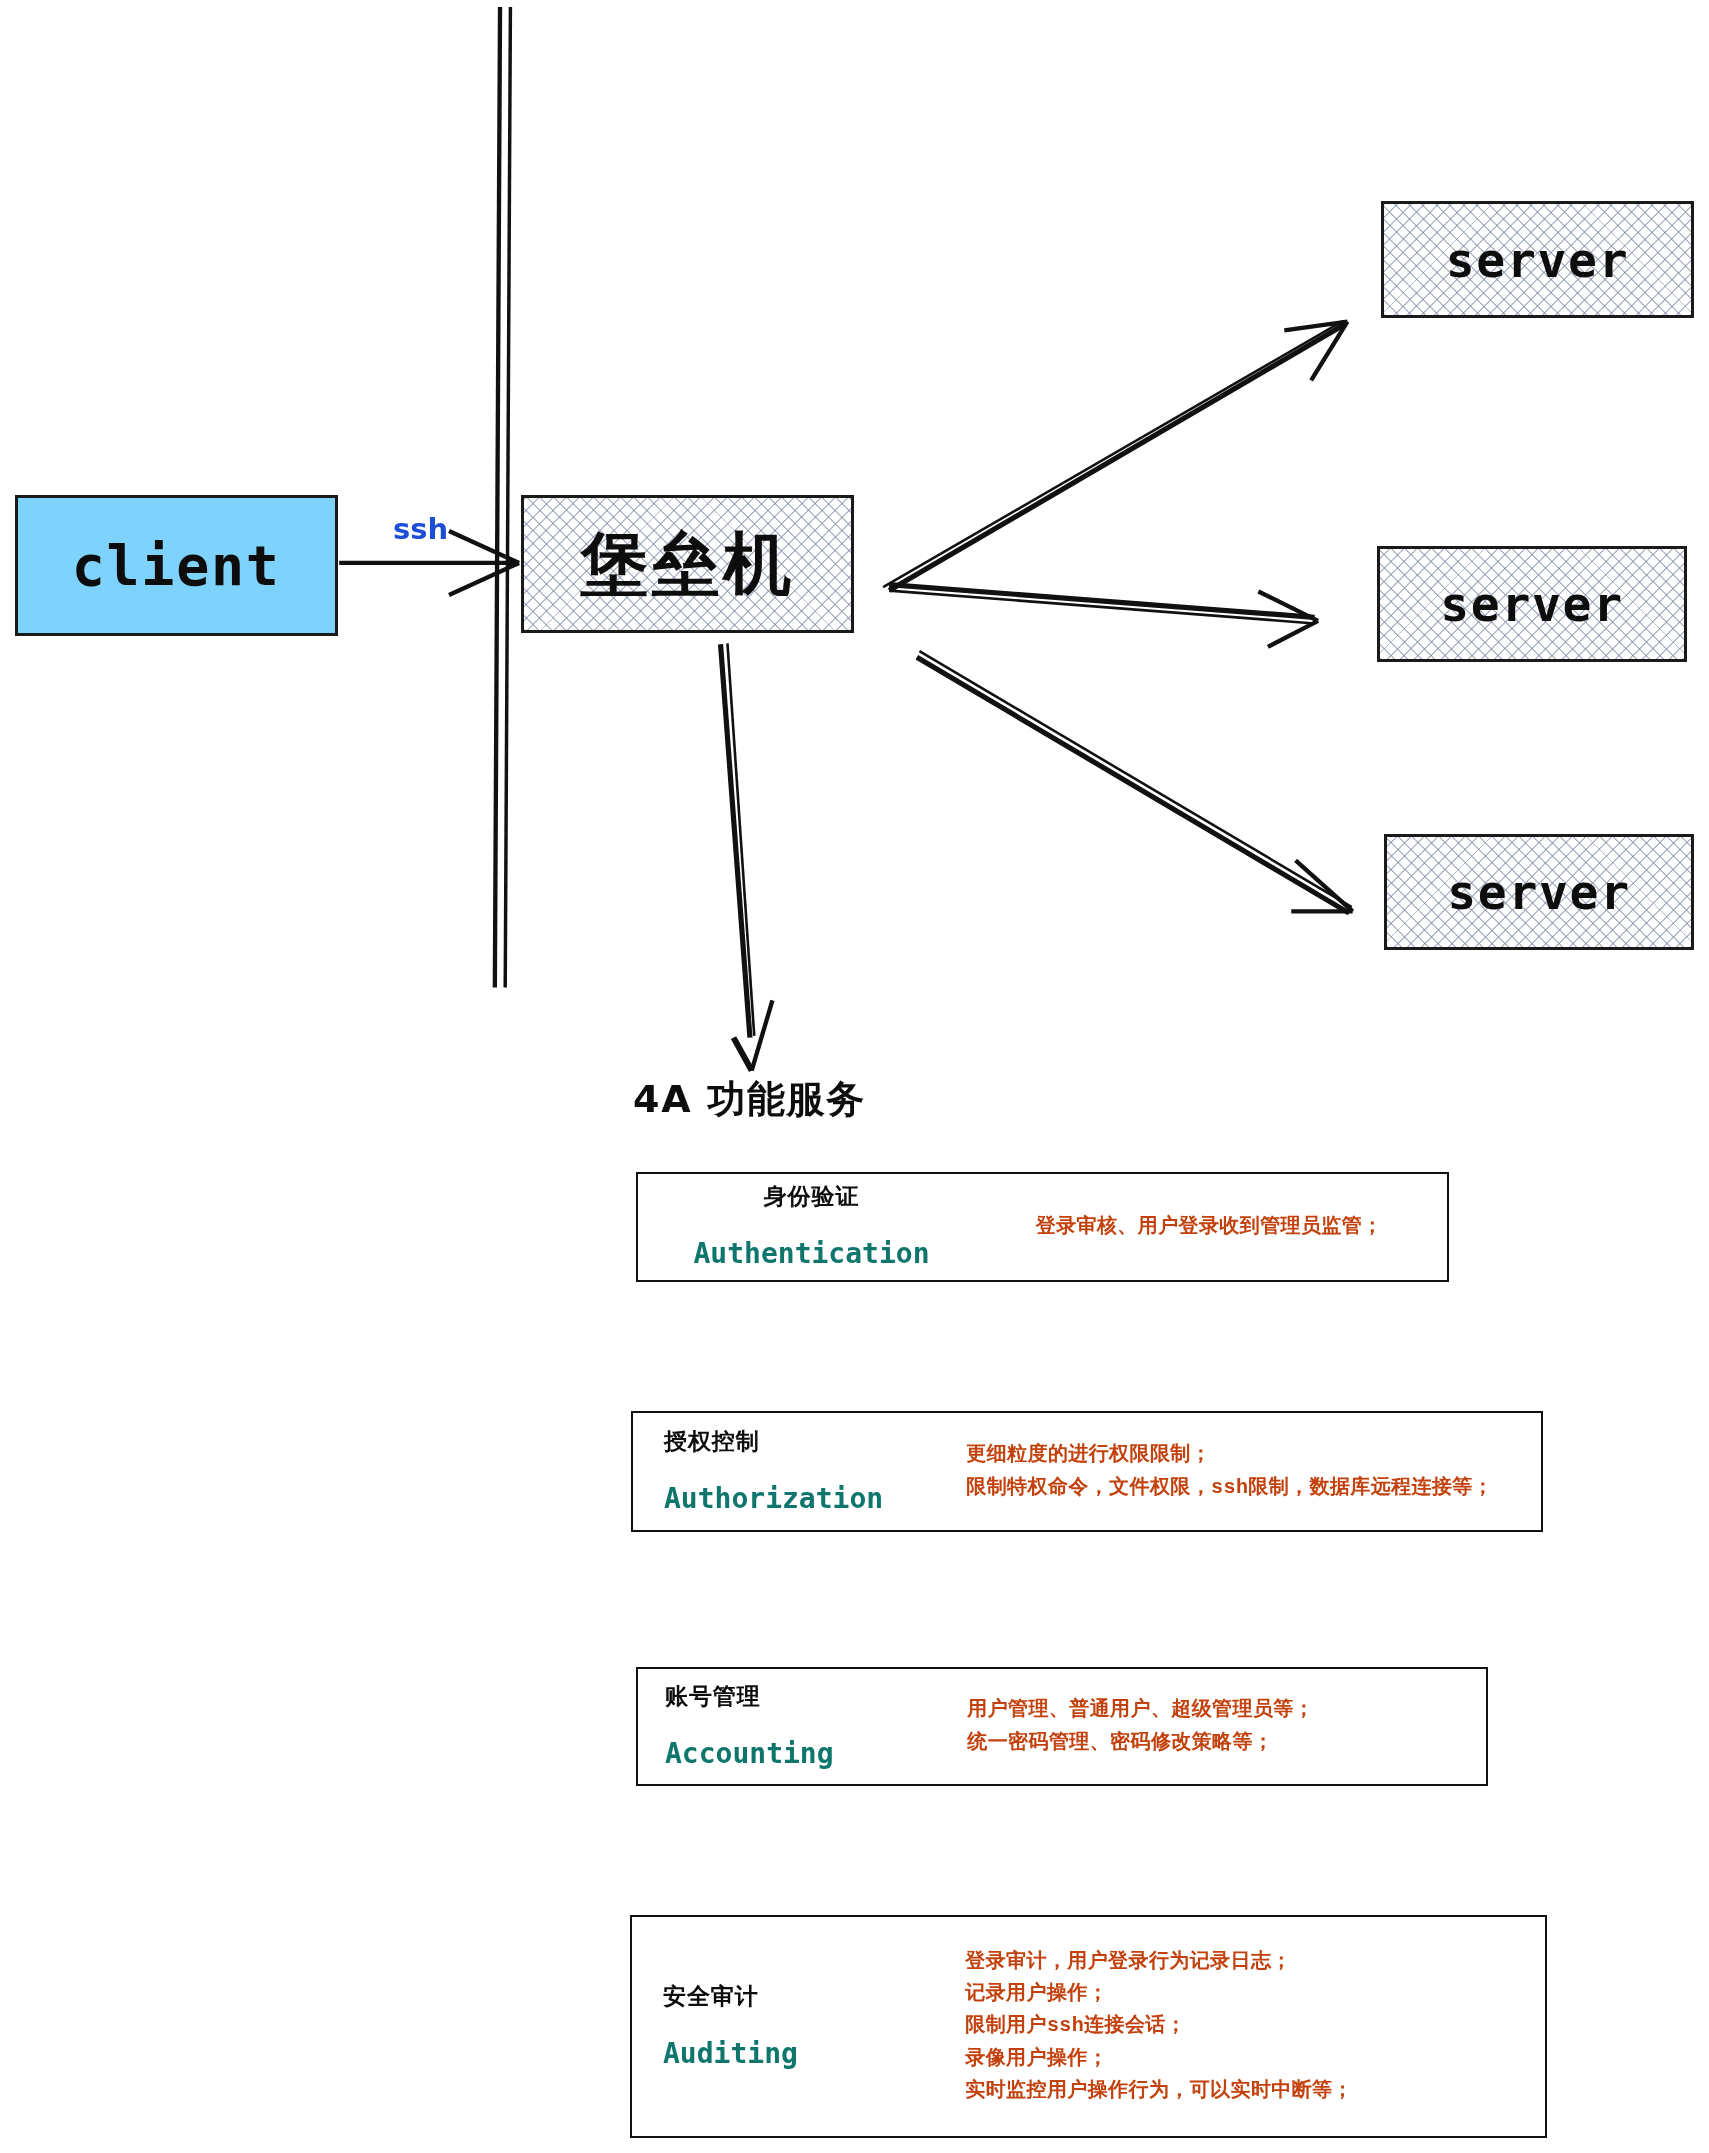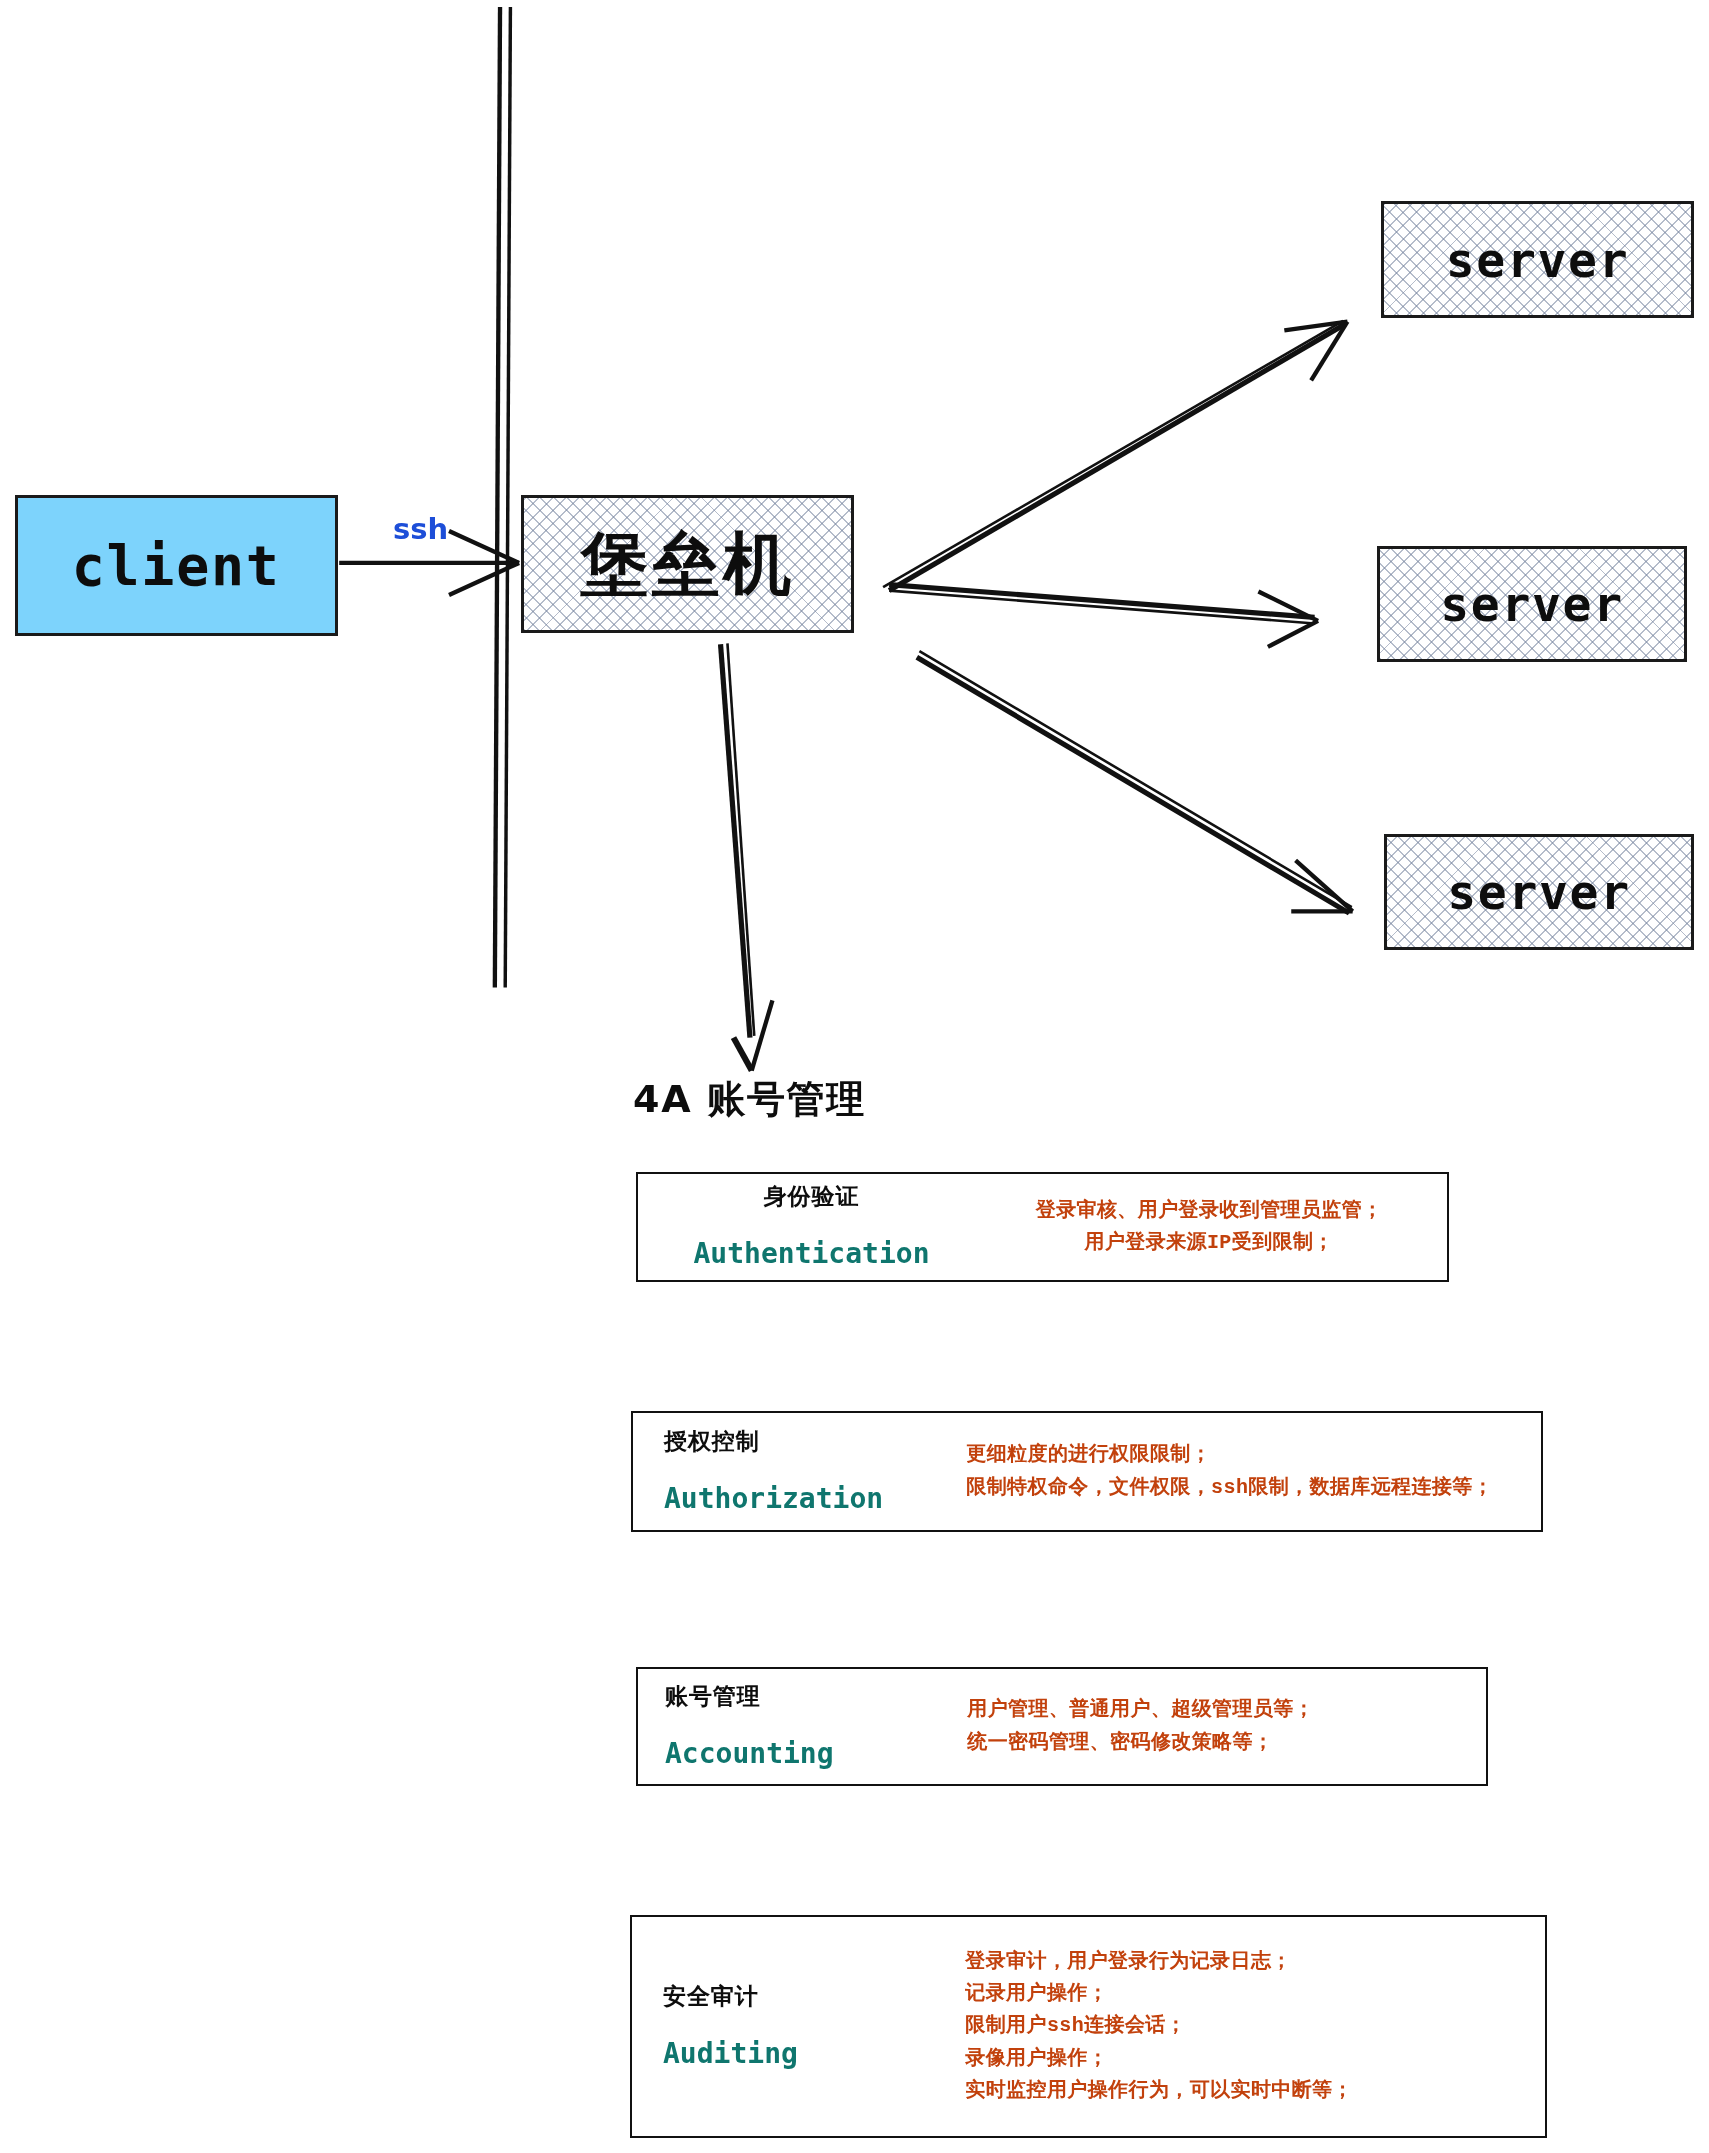--- a/index.html
+++ b/index.html
@@ -172,30 +172,29 @@
     <g>
       <line x1="833" y1="745" x2="867" y2="1200" stroke="#111111" stroke-width="6"></line>
       <line x1="841" y1="744" x2="872" y2="1198" stroke="#111111" stroke-width="3"></line>
       <line x1="848" y1="1200" x2="869" y2="1238" stroke="#111111" stroke-width="7"></line>
       <line x1="893" y1="1157" x2="869" y2="1238" stroke="#111111" stroke-width="5"></line>
     </g>
   </svg>
 
   <div id="ssh-label" style="left:393px; top:512px; font-size:29px;">ssh</div>
 
-  <div id="section-title" style="left:633px; top:1074px; font-size:38px; letter-spacing:1.7px;">4A 账号管理</div>
+  <div id="section-title" style="left:633px; top:1074px; font-size:38px; letter-spacing:1.7px;">4A 功能服务</div>
 
   <div class="panel" style="left:636px; top:1172px; width:813px; height:110px;text-align:center;">
     <div class="panel-title" style="width:285px;">
       <span class="cn">身份验证</span>
       <span class="en">Authentication</span>
     </div>
     <div class="panel-body">
       <span class="bline">登录审核、用户登录收到管理员监管；</span>
-      <span class="bline">用户登录来源IP受到限制；</span>
     </div>
   </div>
 
   <div class="panel" style="left:631px; top:1411px; width:912px; height:121px;">
     <div class="panel-title" style="width:285px;">
       <span class="cn">授权控制</span>
       <span class="en">Authorization</span>
     </div>
     <div class="panel-body">
       <span class="bline">更细粒度的进行权限限制；</span>

